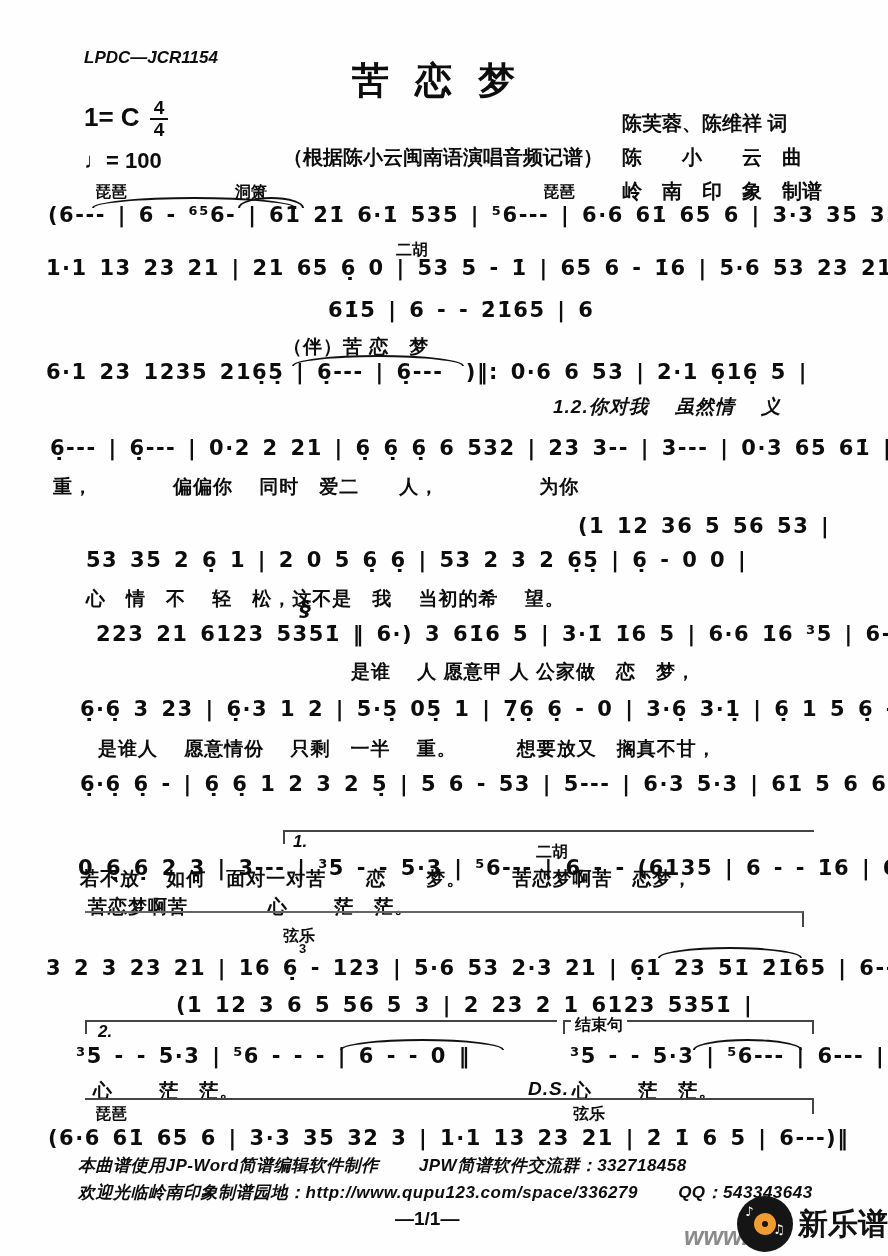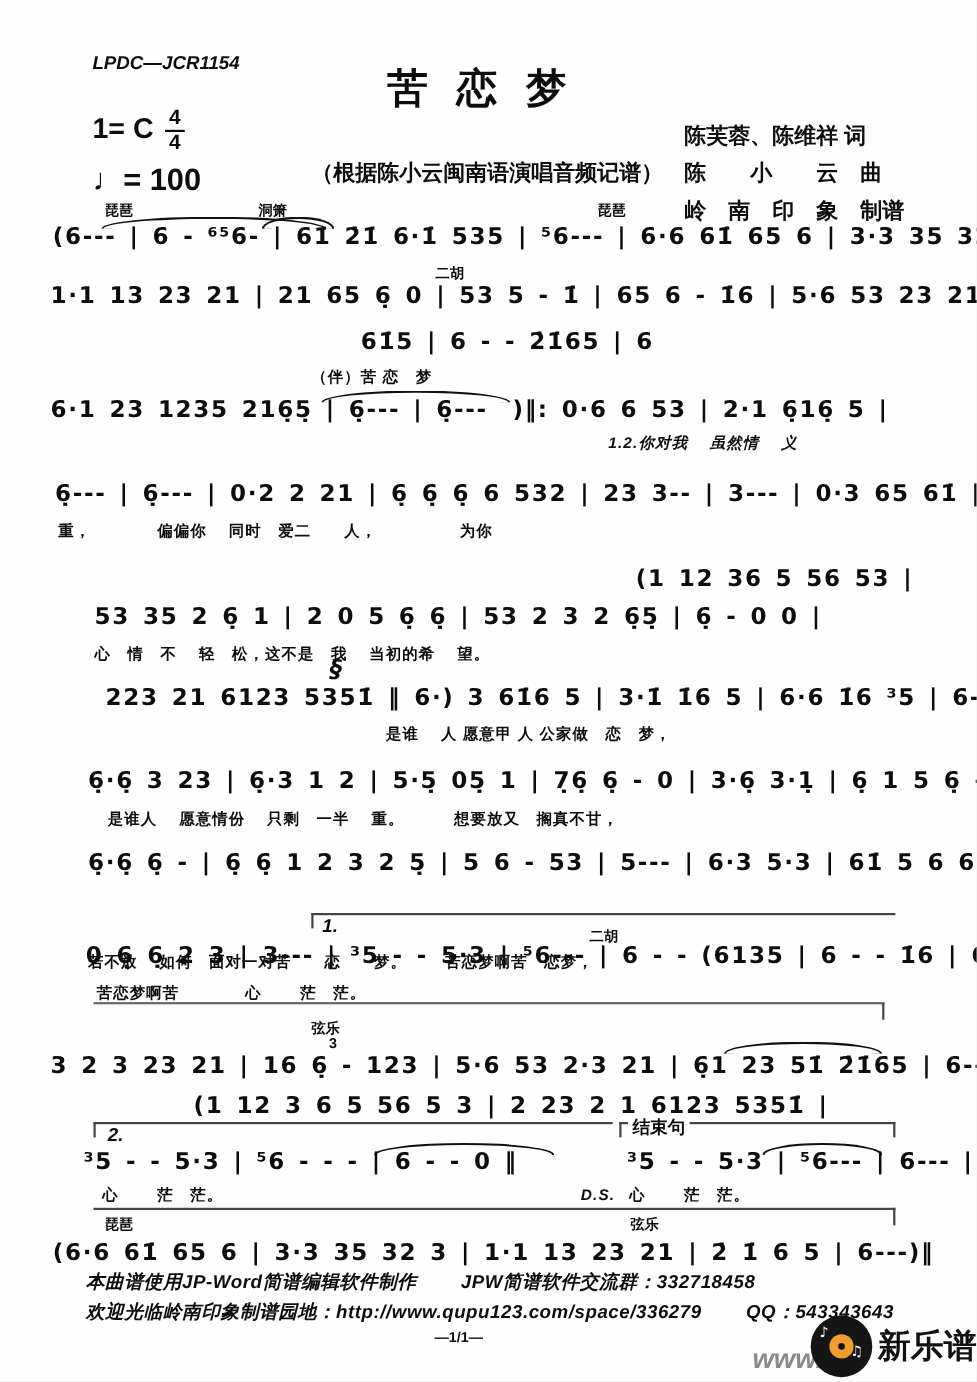--- a/index.html
+++ b/index.html
@@ -1,22 +1,22 @@
 <!DOCTYPE html>
 <html><head>
 <meta charset="utf-8">
 <style>
   html,body{margin:0;padding:0;background:#e8e8e8;}
   #page{position:relative;width:888px;height:1256px;background:#fefefe;overflow:hidden;
         font-family:"Liberation Sans","DejaVu Sans",sans-serif;color:#0d0d0d;}
   .abs{position:absolute;white-space:pre;}
   .mus{font-family:"DejaVu Sans",sans-serif;font-weight:bold;font-size:21px;
        letter-spacing:1.5px;word-spacing:3px;color:#0d0d0d;}
-  .lyr{font-size:14px;font-weight:600;letter-spacing:1px;}
-  .lab{font-size:13px;font-weight:bold;}
+  .lyr{font-size:19px;font-weight:600;letter-spacing:1px;}
+  .lab{font-size:16px;font-weight:bold;}
   .hdr-credit{font-size:20px;font-weight:600;}
   .ital{font-style:italic;}
   .arc{position:absolute;height:9px;border:2px solid #111;border-bottom:none;
        border-radius:50% 50% 0 0 / 100% 100% 0 0;}
   .bracket{position:absolute;border-top:2px solid #444;}
   .tick-l{border-left:2px solid #444;}
   .tick-r{border-right:2px solid #444;}
   .frac{display:inline-block;vertical-align:middle;text-align:center;margin-left:10px;}
   .frac .num{display:block;font-size:19px;font-weight:bold;line-height:20px;padding:0 4px;}
   .frac .den{display:block;font-size:19px;font-weight:bold;line-height:20px;
@@ -38,21 +38,21 @@
 </head>
 <body>
 
 <div id="page">
 
   <span class="abs ital" style="left:84px;top:48px;font-size:17px;font-weight:bold;">LPDC—JCR1154</span>
   <span class="abs title" style="left:352px;top:56px;">苦恋梦</span>
 
   <span class="abs" style="left:84px;top:98px;font-size:26px;font-weight:bold;"><span>1= C</span><span class="frac"><span class="num">4</span><span class="den">4</span></span></span>
 
-  <span class="abs" style="left:84px;top:148px;font-size:28px;font-weight:bold;">♩= 100</span>
+  <span class="abs" style="left:84px;top:148px;font-size:22px;font-weight:bold;">♩= 100</span>
 
   <span class="abs hdr-credit" style="left:622px;top:110px;">陈芙蓉、陈维祥 词</span>
   <span class="abs hdr-credit" style="left:283px;top:144px;">（根据陈小云闽南语演唱音频记谱）</span>
   <span class="abs hdr-credit" style="left:622px;top:178px;">岭　南　印　象　制谱</span>
   <span class="abs hdr-credit" style="left:622px;top:144px;">陈　　小　　云　曲</span>
 
   <span class="abs lab" style="left:95px;top:182px;">琵琶</span>
   <span class="abs lab" style="left:235px;top:182px;">洞箫</span>
   <span class="abs lab" style="left:543px;top:182px;">琵琶</span>
 
@@ -119,21 +119,21 @@
   <span class="abs lyr ital" style="left:528px;top:1078px;font-weight:bold;">D.S.</span>
   <span class="abs lyr" style="left:572px;top:1078px;">心　　 茫　茫。</span>
 
   <div class="bracket tick-r" style="left:85px;top:1098px;width:727px;height:14px;"></div>
   <span class="abs lab" style="left:95px;top:1104px;">琵琶</span>
   <span class="abs lab" style="left:573px;top:1104px;">弦乐</span>
   <span class="abs mus" style="left:48px;top:1126px;">(6·6 61̇ 65 6 | 3·3 35 32 3 | 1·1 13 23 21 | 2̇ 1̇ 6 5 | 6---)‖</span>
 
   <span class="abs foot" style="left:78px;top:1154px;">本曲谱使用JP-Word简谱编辑软件制作　　 JPW简谱软件交流群：332718458</span>
   <span class="abs foot" style="left:78px;top:1181px;">欢迎光临岭南印象制谱园地：http://www.qupu123.com/space/336279　　 QQ：543343643</span>
-  <span class="abs" style="left:395px;top:1208px;font-size:13px;font-weight:bold;">—1/1—</span>
+  <span class="abs" style="left:395px;top:1208px;font-size:19px;font-weight:bold;">—1/1—</span>
 
   <span class="abs wmurl" style="left:684px;top:1222px;">www.5</span>
   <div class="record" style="left:737px;top:1196px;">
     <span class="label-c"></span>
     <span class="hole"></span>
     <span class="note" style="left:8px;top:8px;">♪</span>
     <span class="note" style="left:36px;top:26px;">♫</span>
   </div>
   <span class="abs brand" style="left:798px;top:1204px;">新乐谱</span>
 

